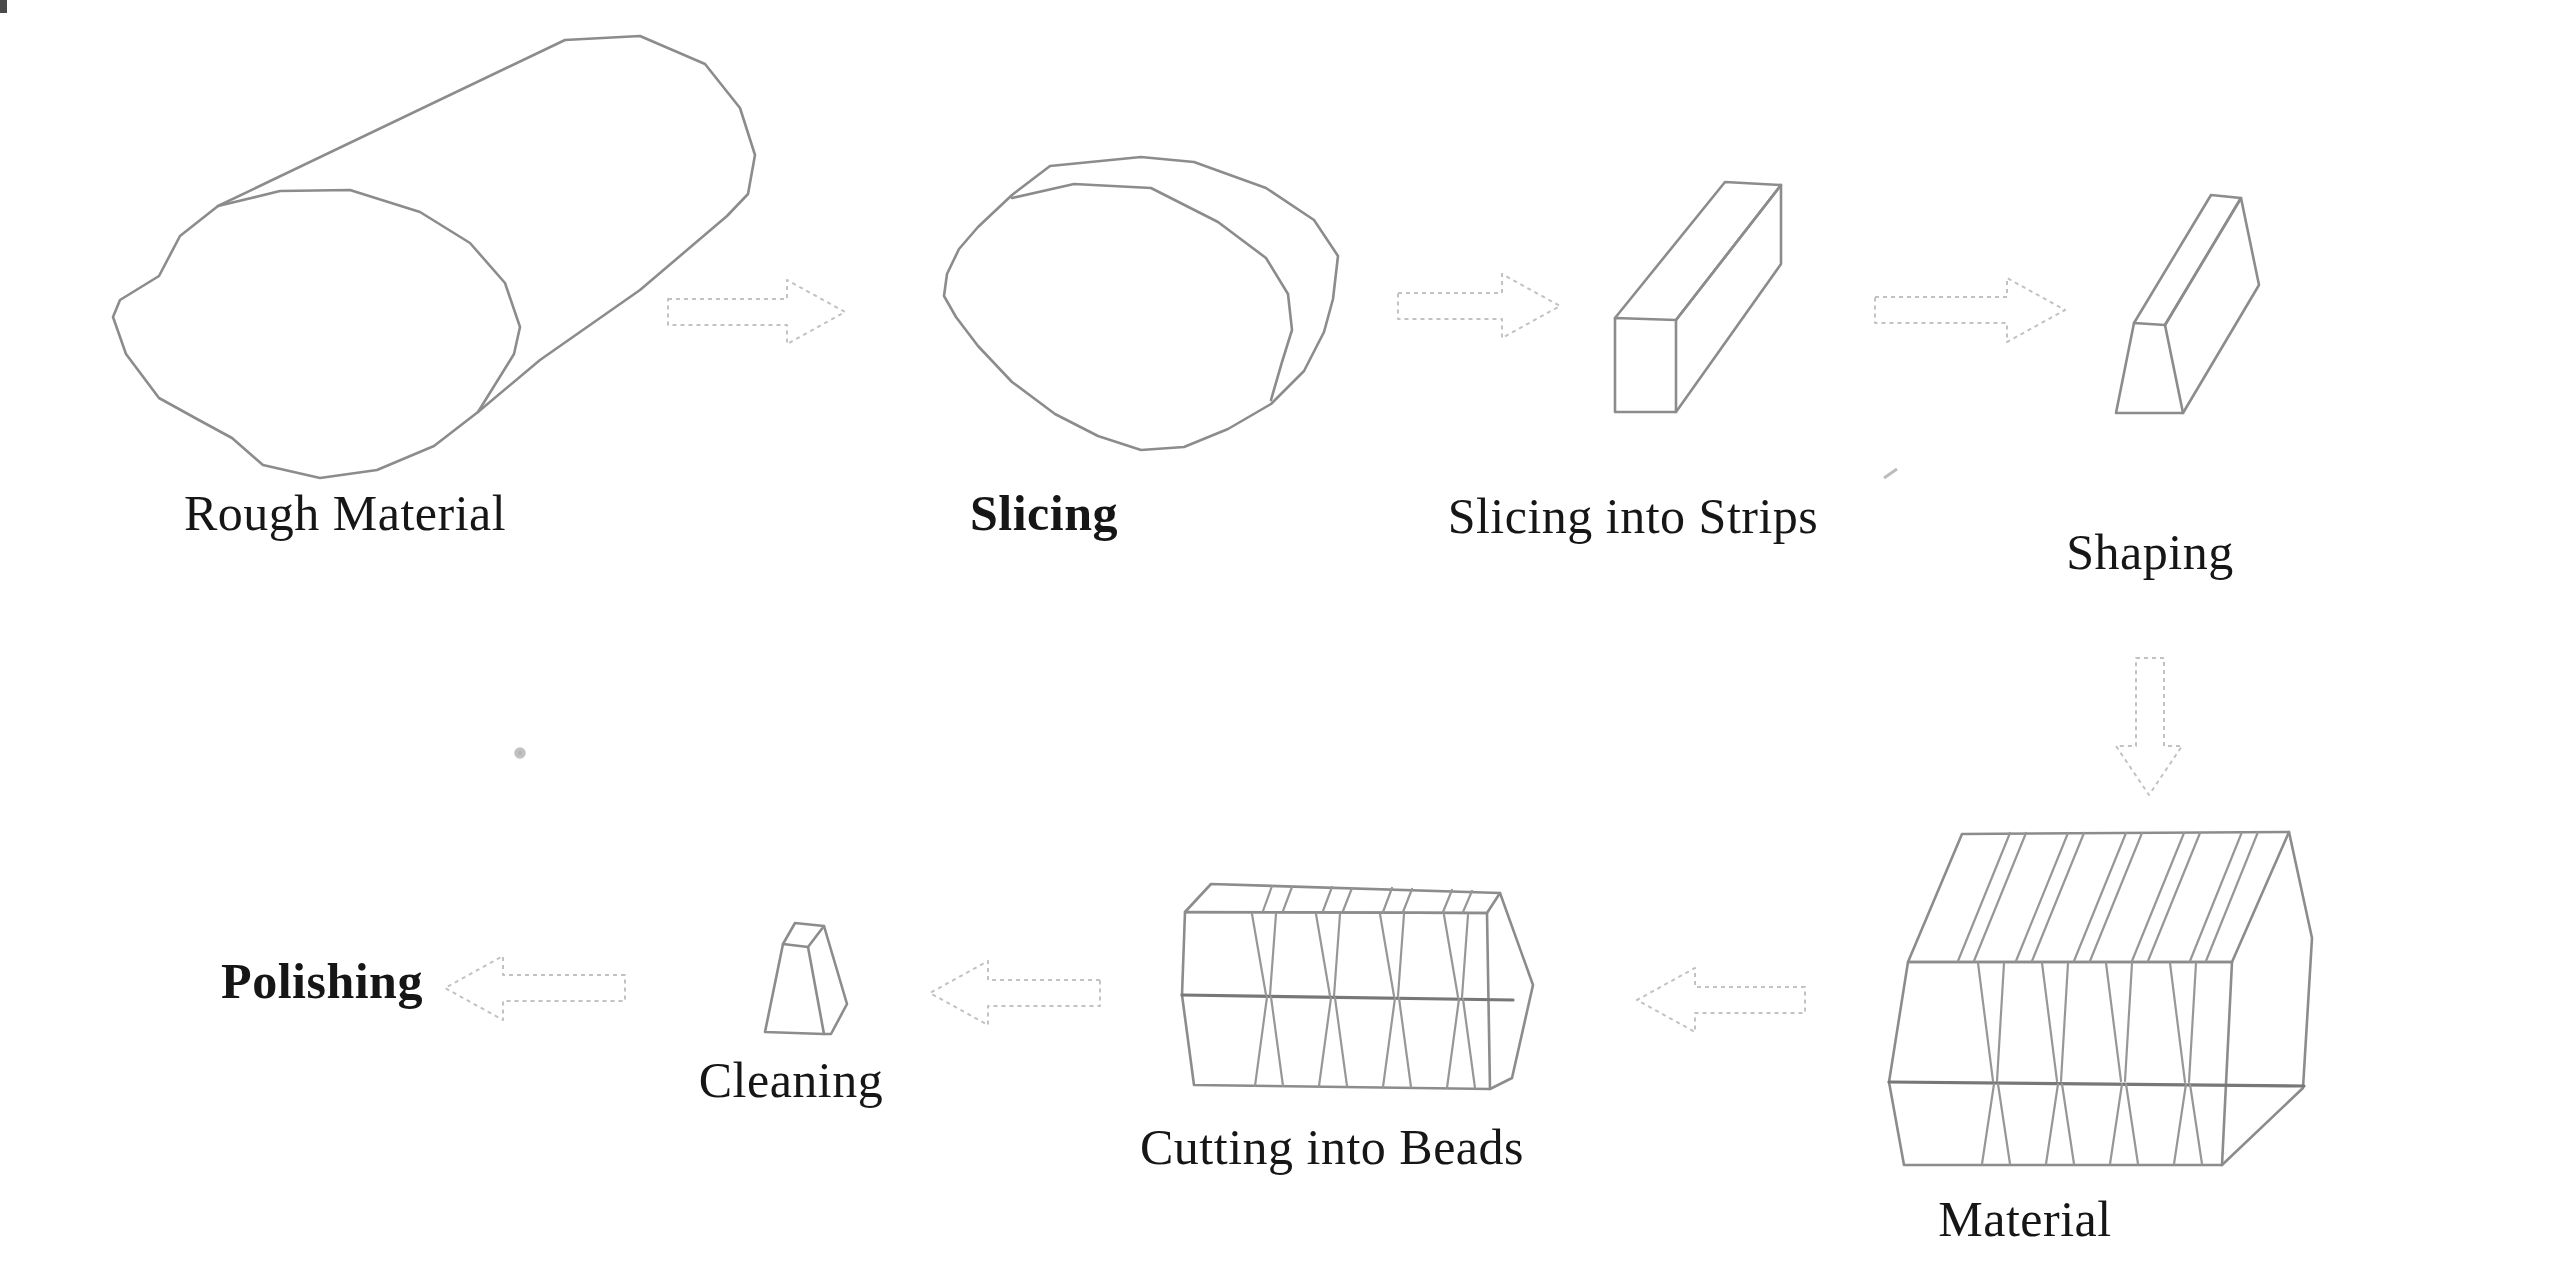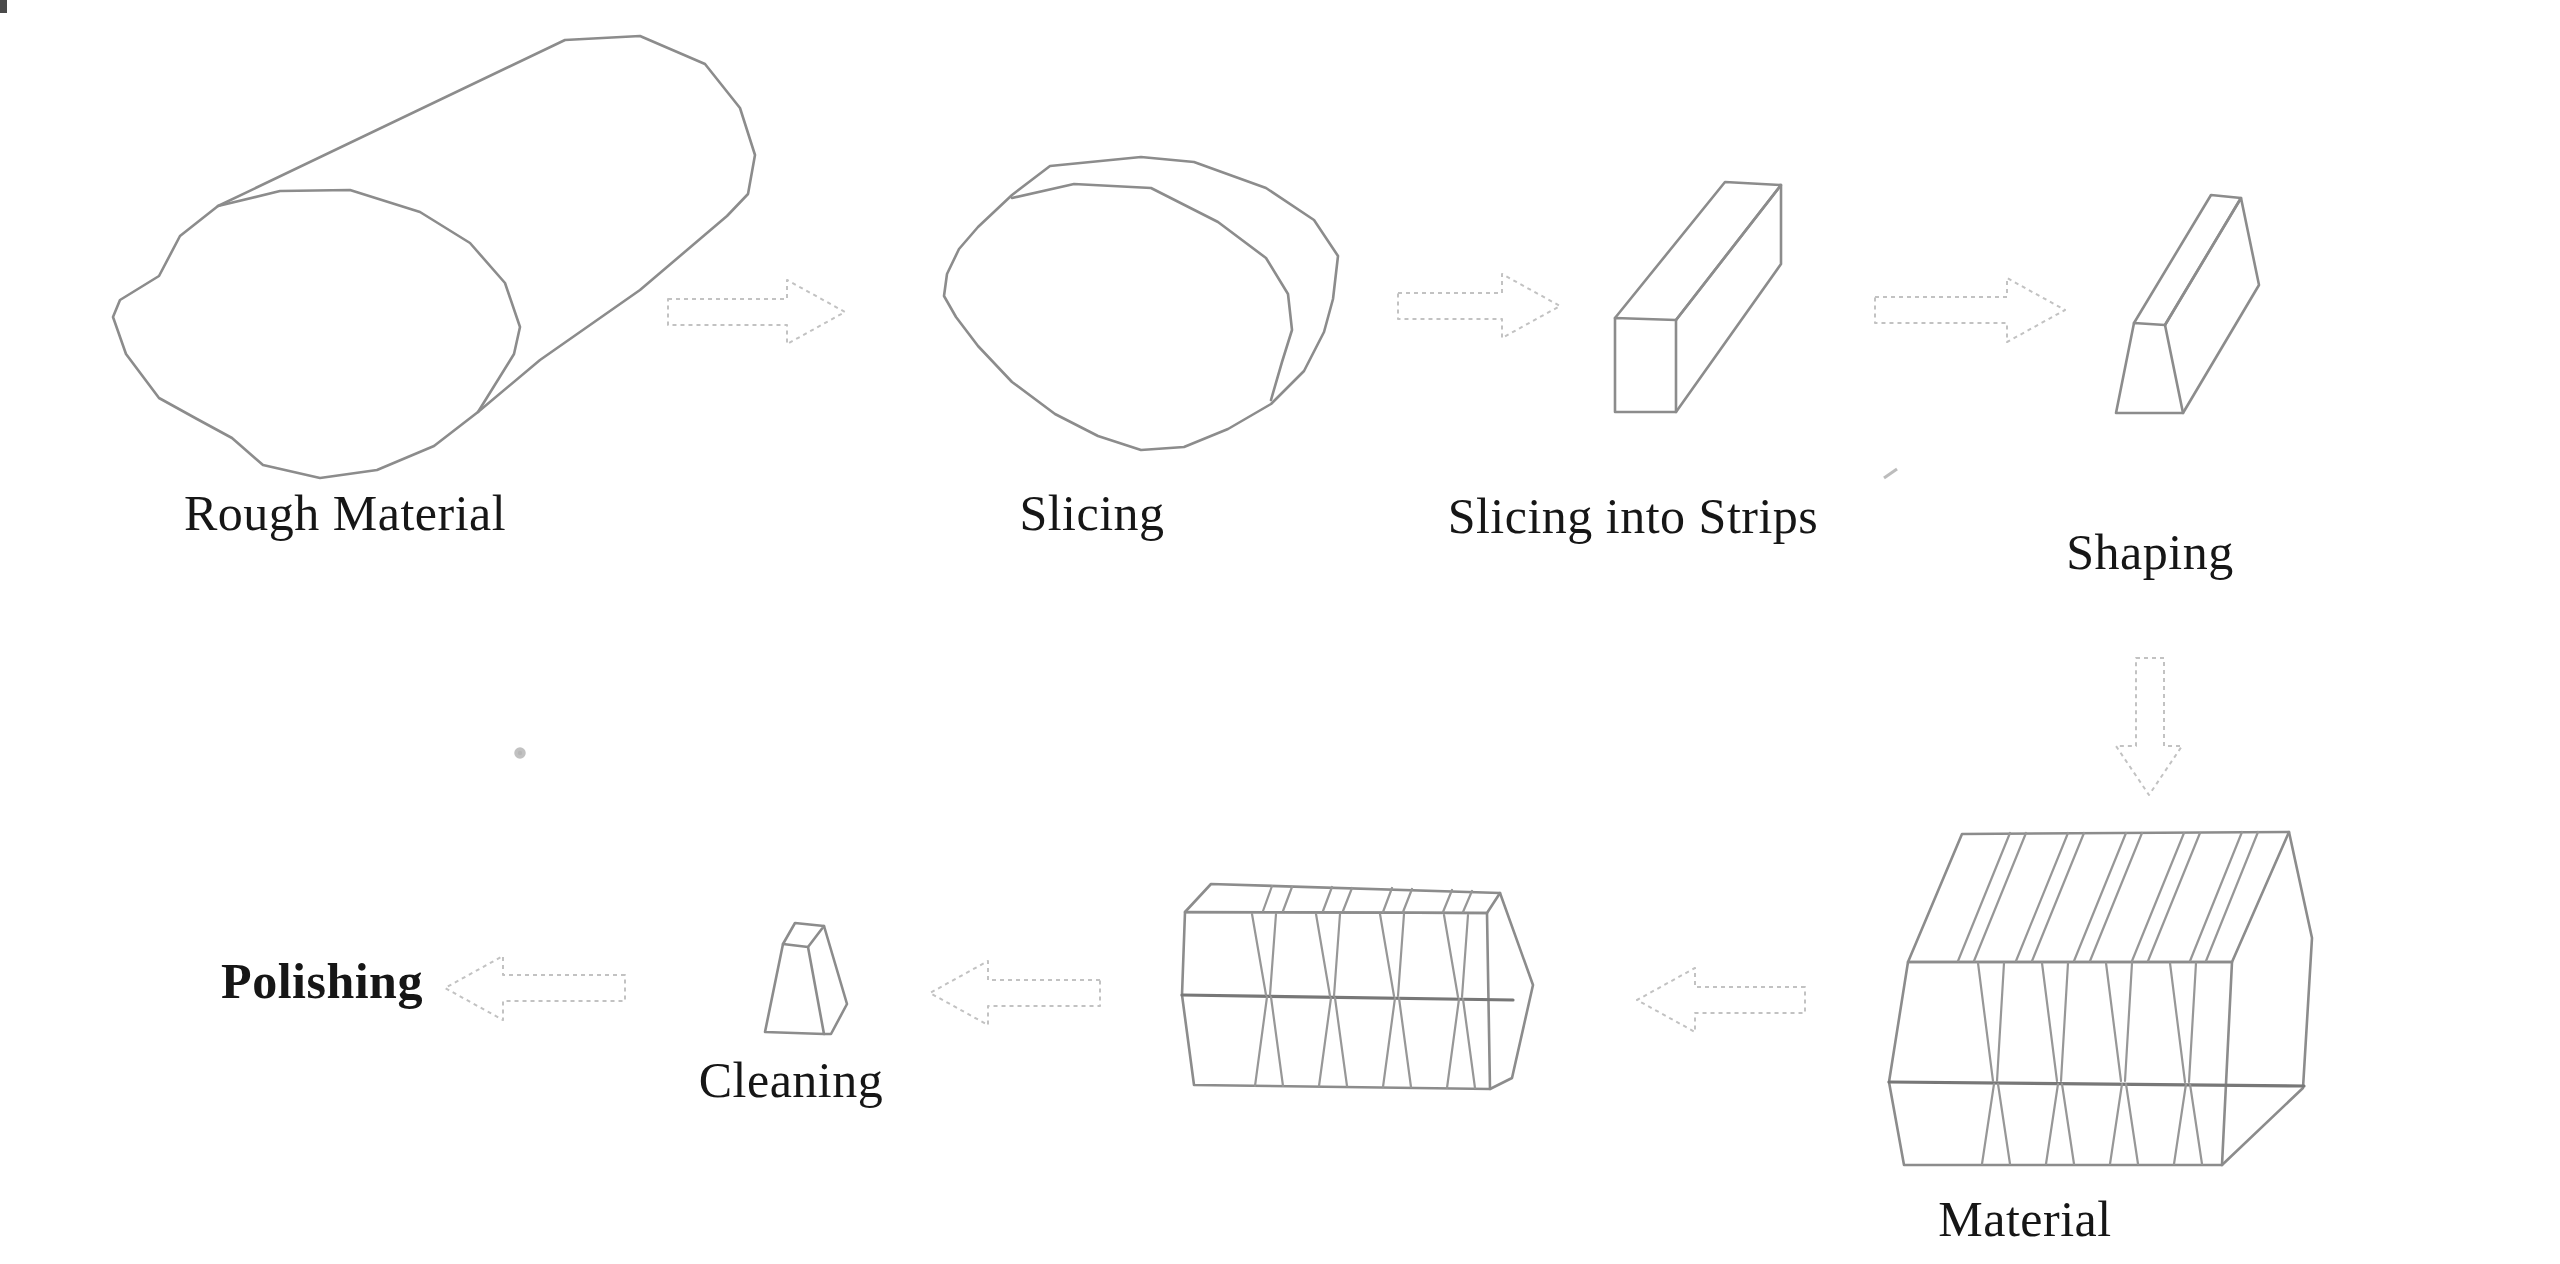--- a/index.html
+++ b/index.html
@@ -110,20 +110,21 @@
       <path class="shape" d="M824,926 L847,1004 L831,1034 L824,1034"></path>
     </g>
 
     <path class="arrow" d="M625,975 L503,975 L503,956 L445,988 L503,1020 L503,1001 L625,1001 Z"></path>
 
     <circle class="speck" cx="520" cy="753" r="4" opacity="0.7"></circle>
     <path d="M1884,478 L1897,469" stroke="#ababab" stroke-width="3" fill="none" opacity="0.8"></path>
   </svg>
 
   <div class="step-label" style="left:345px;top:486px;">Rough Material</div>
-  <div class="step-label" style="left:1092px;top:486px;">Slicing</div>
+  <div class="step-label" style="left:1044px;top:486px;font-weight:bold;">Slicing</div>
   <div class="step-label" style="left:1633px;top:489px;">Slicing into Strips</div>
   <div class="step-label" style="left:2150px;top:501px;margin-top:24px;">Shaping</div>
   <div class="step-label" style="left:2025px;top:1192px;">Material</div>
+  <div class="step-label" style="left:1332px;top:1120px;">Cutting into Beads</div>
   <div class="step-label" style="left:791px;top:1053px;">Cleaning</div>
   <div class="step-label" style="left:322px;top:954px;font-weight:bold;">Polishing</div>
 
 </div>
 
 </body></html>

